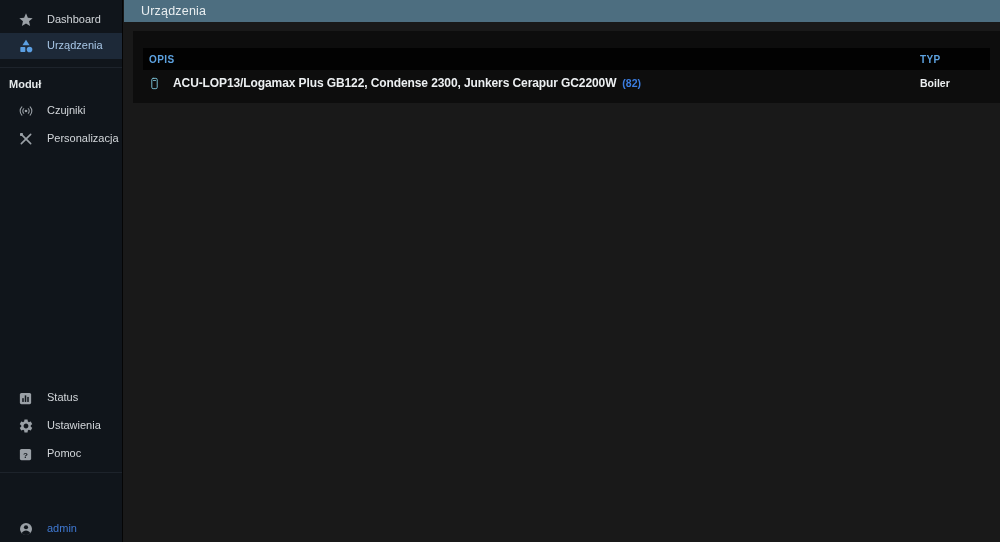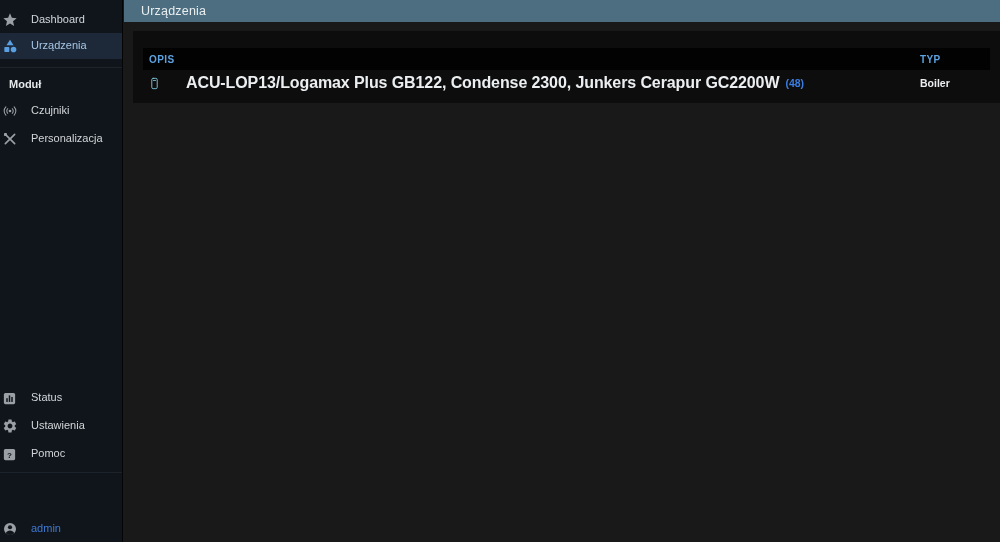--- a/index.html
+++ b/index.html
@@ -19,21 +19,21 @@
   .sidebar-header {
     height:26px; flex:0 0 auto; background:#04070a;
     display:flex; align-items:center; padding-left:9px;
     border-bottom:1px solid #1d232b;
   }
   .logo { width:17px; height:22px; margin-top:2px; flex:0 0 auto; }
   .app-title { color:#f2f4f5; font-size:12.5px; font-weight:bold; margin-left:10px; letter-spacing:.2px; }
 
   .nav { padding-top:7px; }
   .nav-item {
-    min-height:26px; display:flex; align-items:center; padding-left:1px; cursor:pointer;
+    min-height:26px; display:flex; align-items:center; padding-left:17px; cursor:pointer;
   }
   .nav-item .icn { width:17px; height:17px; flex:0 0 auto; display:flex; align-items:center; justify-content:center; }
   .nav-item .lbl { margin-left:13px; font-size:11px; color:#d2d6da; line-height:1.25; width:82px; }
   .nav-item.selected { background:#1d2938; }
   .nav-item.selected .lbl { color:#a7c6e6; }
   .nav-item.tall { min-height:42px; }
 
   .sb-divider { border-top:1px solid #1d232b; margin-top:8px; }
   .section-caption { font-size:11px; font-weight:bold; color:#e4e8ea; padding:10px 0 5px 9px; }
 
@@ -55,21 +55,21 @@
   }
   .thead {
     height:22px; background:#020202; display:flex; align-items:center; position:relative;
   }
   .th { color:#5da2e0; font-size:10px; font-weight:bold; letter-spacing:.4px; }
   .th-opis { padding-left:6px; }
   .th-typ { position:absolute; left:777px; }
 
   .trow { height:26px; display:flex; align-items:center; position:relative; cursor:pointer; }
   .row-icn { margin-left:5px; width:13px; height:17px; flex:0 0 auto; display:flex; align-items:center; }
-  .row-text { margin-left:25px; font-size:16px; font-weight:bold; color:#eceff1; letter-spacing:-0.1px; white-space:nowrap; }
+  .row-text { margin-left:12px; font-size:12px; font-weight:bold; color:#eceff1; letter-spacing:-0.1px; white-space:nowrap; }
   .row-count { margin-left:6px; font-size:10.5px; font-weight:bold; color:#3b7de0; }
   .row-typ { position:absolute; left:777px; font-size:10.5px; font-weight:bold; color:#eceff1; }
 
   svg { display:block; }
 </style>
 </head>
 <body>
 
 <div class="sidebar">
 
@@ -178,18 +178,18 @@
       <span class="th th-typ">TYP</span>
     </div>
     <div class="trow">
       <span class="row-icn">
         <svg width="13" height="17" viewBox="0 0 24 24" fill="none" stroke="#79bfd3" stroke-linecap="round">
           <rect x="7" y="2.5" width="10" height="19" rx="2.5" stroke-width="1.8"></rect>
           <path d="M10 6.5h4" stroke-width="1.6"></path>
         </svg>
       </span>
       <span class="row-text">ACU-LOP13/Logamax Plus GB122, Condense 2300, Junkers Cerapur GC2200W</span>
-      <span class="row-count">(48)</span>
+      <span class="row-count">(82)</span>
       <span class="row-typ">Boiler</span>
     </div>
   </div>
 
 </div>
 
 </body></html>

